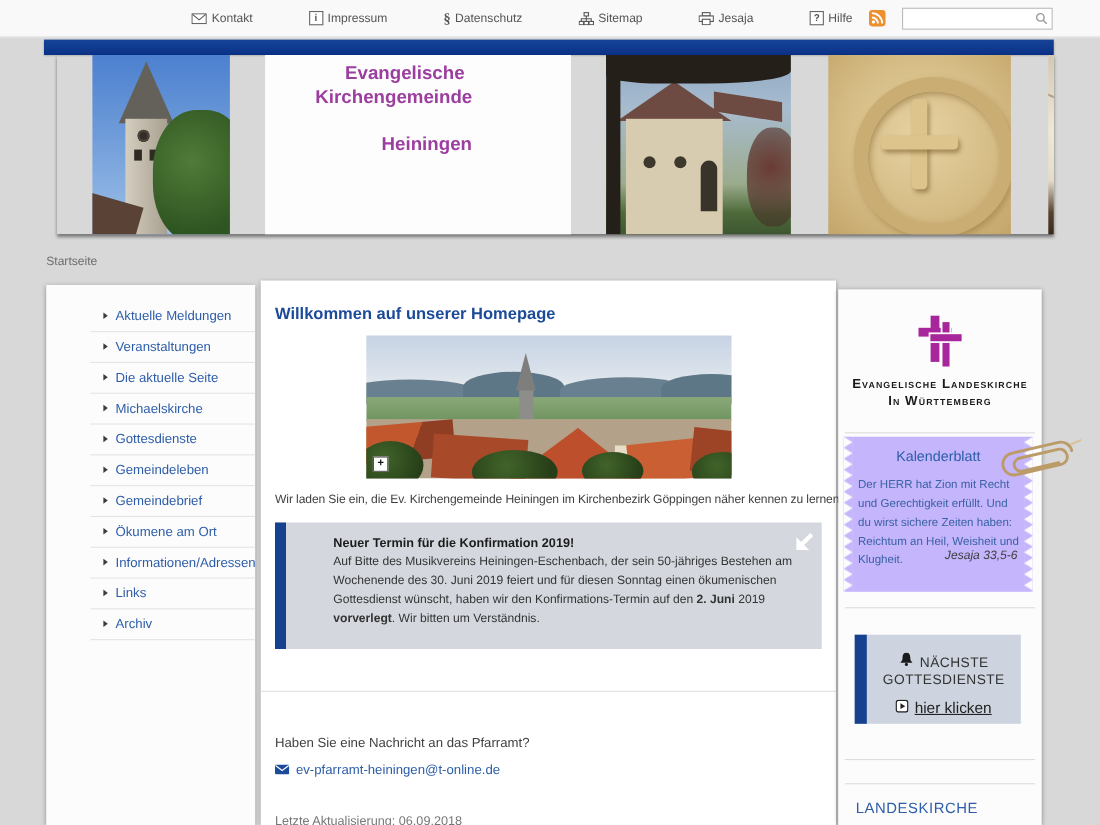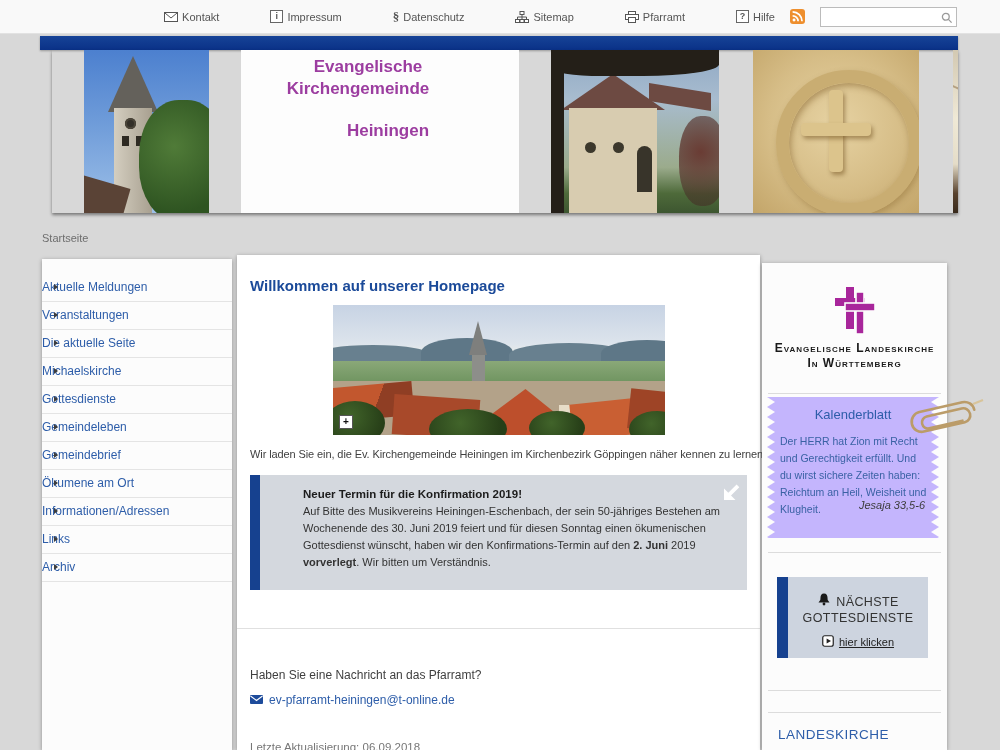--- a/index.html
+++ b/index.html
@@ -72,21 +72,21 @@
   .crumb{position:absolute;left:42px;top:232px;font-size:11px;color:#6e6e6e;cursor:pointer;}
 
   
   .panel{position:absolute;background:#fcfcfc;box-shadow:0 1px 4px rgba(0,0,0,.35);}
   .leftpanel{left:42px;top:259px;width:190px;height:491px;}
   .mainpanel{left:237px;top:255px;width:523px;height:495px;background:#fff;}
   .rightpanel{left:762px;top:263px;width:185px;height:487px;}
 
   
   .nav{position:absolute;left:0;top:15px;right:0;}
-  .navitem{position:relative;height:27px;line-height:27px;border-bottom:1px solid #e4e4e4;font-size:12px;color:#2d5da9;cursor:pointer;}
+  .navitem{position:relative;height:27px;line-height:27px;border-bottom:1px solid #e4e4e4;padding-left:23px;font-size:12px;color:#2d5da9;cursor:pointer;margin-left:40px;}
   .tri{position:absolute;left:12px;top:10px;width:0;height:0;border-left:4px solid #3c3c3c;border-top:3.5px solid transparent;border-bottom:3.5px solid transparent;}
 
   
   .mhead{position:absolute;left:13px;top:22px;font-size:15px;font-weight:bold;color:#1b4a99;}
   .village{position:absolute;left:96px;top:50px;width:332px;height:130px;overflow:hidden;background:linear-gradient(180deg,#c7d3e4 0%,#dde4ec 30%,#eef0ea 40%);cursor:pointer;}
   .hill{position:absolute;background:#68808f;border-radius:50% 50% 0 0;}
   .vh1{left:-20px;top:40px;width:120px;height:22px;}
   .vh2{left:88px;top:33px;width:92px;height:28px;background:#5e7787;}
   .vh3{left:176px;top:38px;width:120px;height:24px;}
   .vh4{left:268px;top:35px;width:92px;height:27px;background:#5e7787;}
@@ -125,21 +125,21 @@
   .kb{position:absolute;left:5px;top:134px;width:172px;height:141px;background:#c4b5fd;}
   .kb svg.zz{position:absolute;top:0;height:141px;width:8px;}
   .zzl{left:0;} .zzr{right:0;}
   .kbtitle{position:absolute;left:0;top:10px;width:100%;text-align:center;font-size:13px;color:#2d5da9;}
   .kbtext{position:absolute;left:13px;top:36px;width:148px;font-size:10.5px;line-height:17px;color:#3a62a4;}
   .kbsrc{position:absolute;right:14px;top:102px;font-size:11px;font-style:italic;color:#3c3c3c;}
   .paperclip{position:absolute;left:901px;top:391px;z-index:9;}
   .svc{position:absolute;left:15px;top:314px;width:151px;height:81px;box-sizing:border-box;background:#cdd4df;border-left:11px solid #16418f;padding-top:16px;text-align:center;}
   .svcline{font-size:12.5px;color:#333;letter-spacing:.4px;line-height:16px;}
   .svc .l1{display:flex;align-items:center;justify-content:center;gap:5px;}
-  .svclink{margin-top:9px;display:flex;align-items:center;justify-content:center;gap:5px;font-size:11px;color:#222;cursor:pointer;}
+  .svclink{margin-top:9px;display:flex;align-items:center;justify-content:center;gap:5px;font-size:14px;color:#222;cursor:pointer;}
   .svclink .txt{text-decoration:underline;}
   .lkhead{position:absolute;left:16px;top:464px;font-size:13.5px;color:#2d5da9;letter-spacing:.5px;}
 </style>
 </head>
 <body>
 
 <div id="screen">
 
   <div class="topbar">
     <div class="topnav">
@@ -173,21 +173,21 @@
         <span>Sitemap</span>
       </span>
       <span class="ulink">
         <span>
             <svg width="14" height="12" viewBox="0 0 14 12">
               <rect x="3.5" y="0.5" width="7" height="3" fill="#fff" stroke="#555"></rect>
               <rect x="0.5" y="3.5" width="13" height="5" fill="#fff" stroke="#555"></rect>
               <rect x="3.5" y="6.5" width="7" height="5" fill="#fff" stroke="#555"></rect>
             </svg>
           </span>
-        <span>Pfarramt</span>
+        <span>Jesaja</span>
       </span>
       <span class="ulink">
         <span class="boxglyph">?</span>
         <span>Hilfe</span>
       </span>
       <span class="rss">
           <svg width="11" height="11" viewBox="0 0 14 14">
             <circle cx="2.6" cy="11.4" r="1.9" fill="#fff"></circle>
             <path d="M0.8,6.2 a7,7 0 0 1 7,7" fill="none" stroke="#fff" stroke-width="2.2"></path>
             <path d="M0.8,1.2 a12,12 0 0 1 12,12" fill="none" stroke="#fff" stroke-width="2.2"></path>

